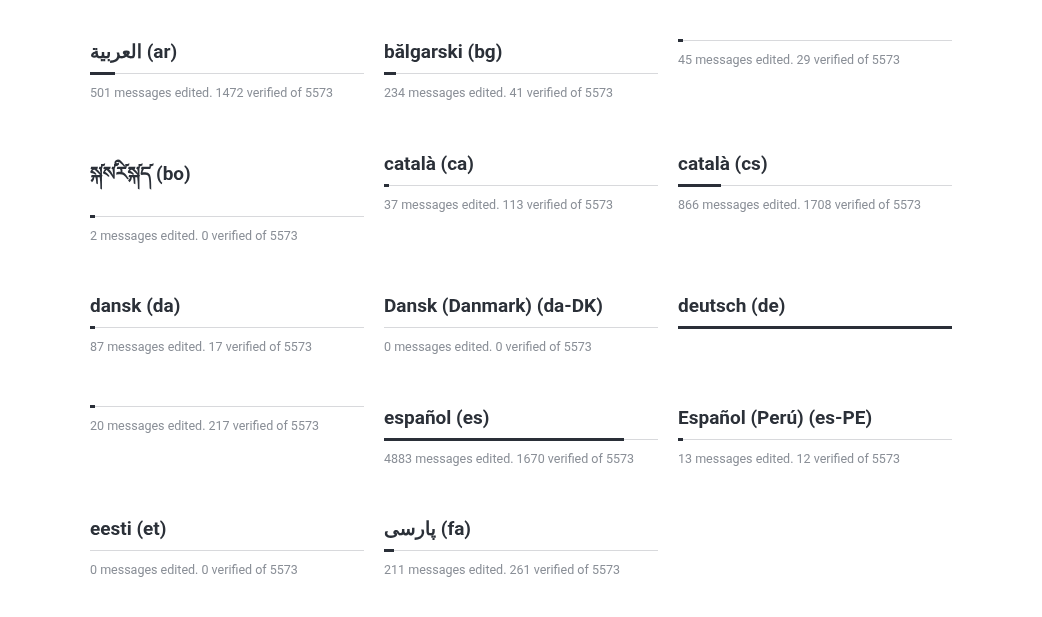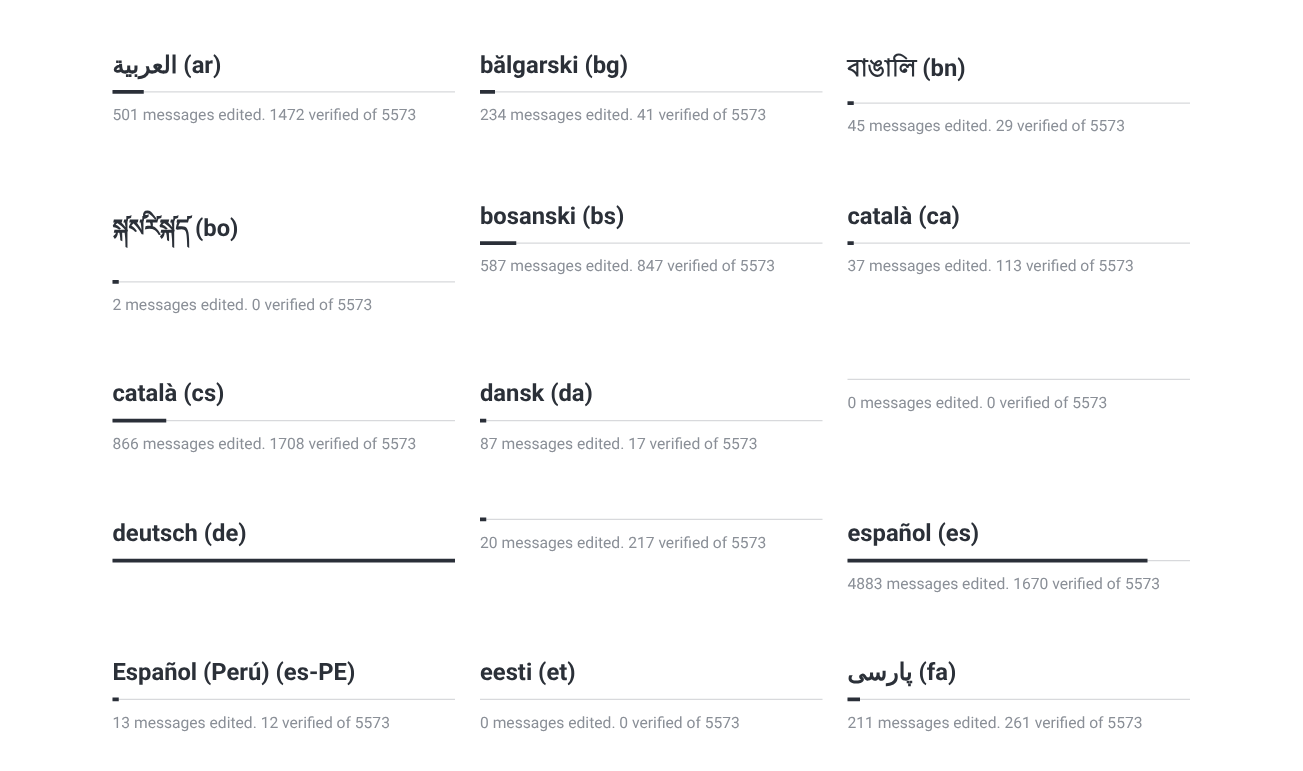--- a/index.html
+++ b/index.html
@@ -58,39 +58,31 @@
       <div class="lang-stats">501 messages edited. 1472 verified of 5573</div>
     </div>
     <div class="lang-card">
       <div class="lang-title">bălgarski (bg)</div>
       <div class="progress-track">
         <div class="progress-fill" style="width: 4.19882%;"></div>
       </div>
       <div class="lang-stats">234 messages edited. 41 verified of 5573</div>
     </div>
     <div class="lang-card">
-      <div class="lang-title">বাঙালি (bn)</div>
       <div class="progress-track">
         <div class="progress-fill" style="width: 2%;"></div>
       </div>
       <div class="lang-stats">45 messages edited. 29 verified of 5573</div>
     </div>
     <div class="lang-card">
       <div class="lang-title">སྐ༹ས༹རི༹སྐ༹ད༹ (bo)</div>
       <div class="progress-track">
         <div class="progress-fill" style="width: 2%;"></div>
       </div>
       <div class="lang-stats">2 messages edited. 0 verified of 5573</div>
-    </div>
-    <div class="lang-card">
-      <div class="lang-title">bosanski (bs)</div>
-      <div class="progress-track">
-        <div class="progress-fill" style="width: 10.5329%;"></div>
-      </div>
-      <div class="lang-stats">587 messages edited. 847 verified of 5573</div>
     </div>
     <div class="lang-card">
       <div class="lang-title">català (ca)</div>
       <div class="progress-track">
         <div class="progress-fill" style="width: 2%;"></div>
       </div>
       <div class="lang-stats">37 messages edited. 113 verified of 5573</div>
     </div>
     <div class="lang-card">
       <div class="lang-title">català (cs)</div>
@@ -100,20 +92,21 @@
       <div class="lang-stats">866 messages edited. 1708 verified of 5573</div>
     </div>
     <div class="lang-card">
       <div class="lang-title">dansk (da)</div>
       <div class="progress-track">
         <div class="progress-fill" style="width: 2%;"></div>
       </div>
       <div class="lang-stats">87 messages edited. 17 verified of 5573</div>
     </div>
     <div class="lang-card">
+      <div class="lang-title">Dansk (Danmark) (da-DK)</div>
       <div class="progress-track">
         <div class="progress-fill" style="width: 0%;"></div>
       </div>
       <div class="lang-stats">0 messages edited. 0 verified of 5573</div>
     </div>
     <div class="lang-card">
       <div class="lang-title">deutsch (de)</div>
       <div class="progress-track">
         <div class="progress-fill" style="width: 100%;"></div>
       </div>

